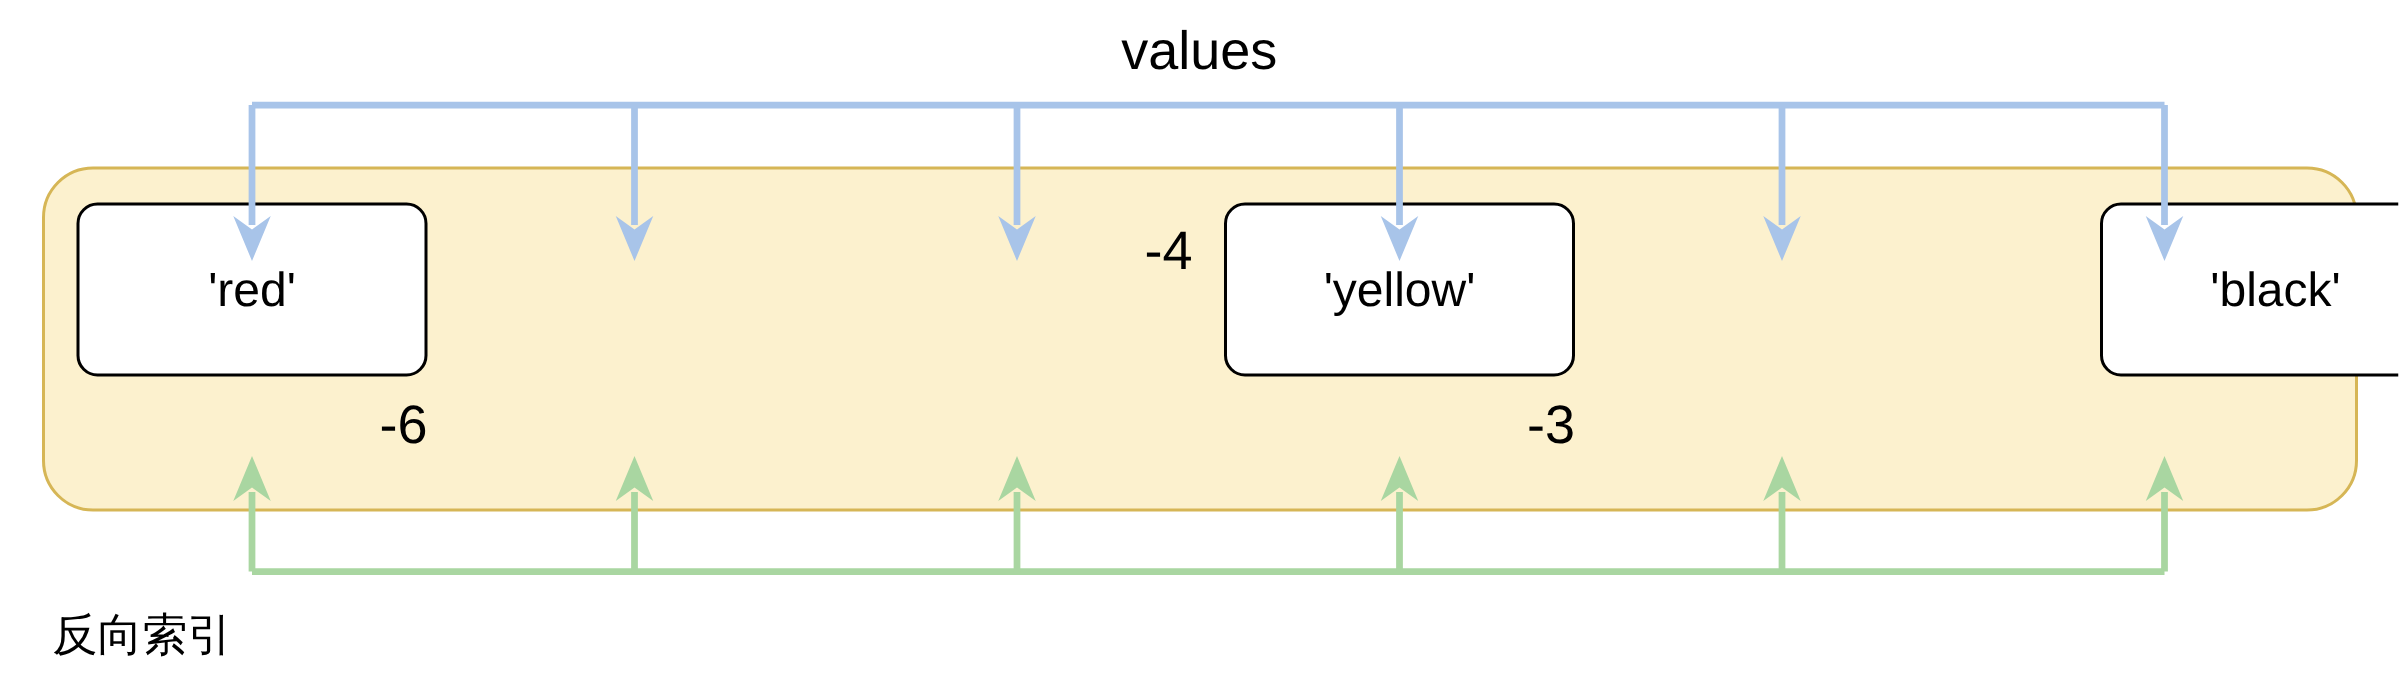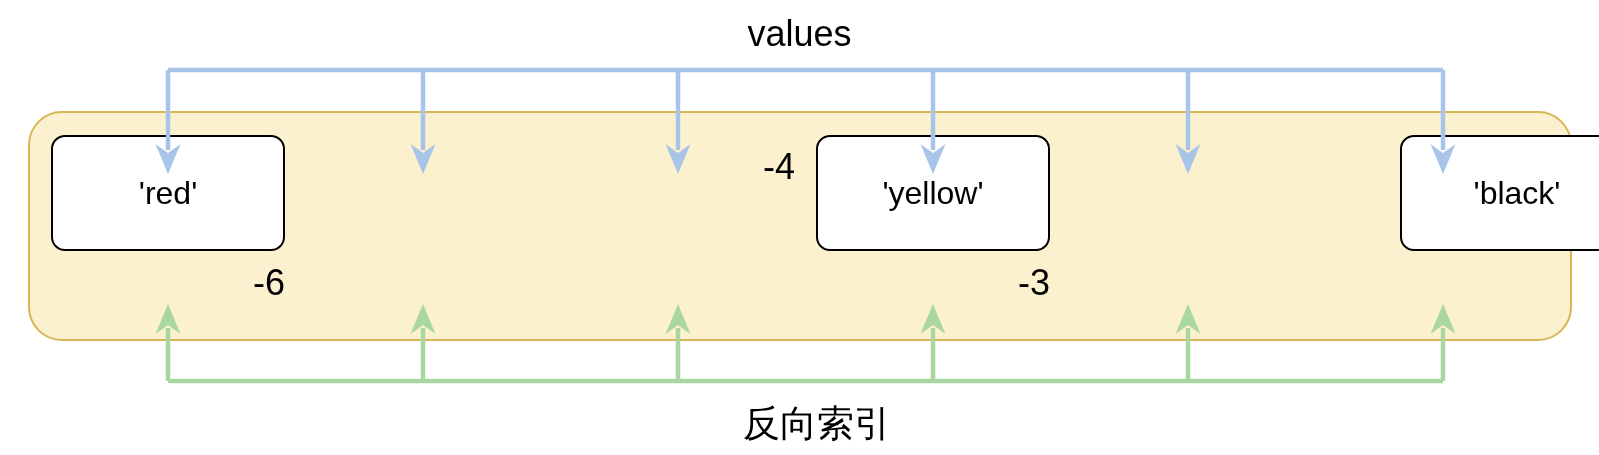--- a/index.html
+++ b/index.html
@@ -66,23 +66,22 @@
     position: absolute;
     left: 0;
     top: 0;
     pointer-events: none;
   }
   .footer-label {
     position: absolute;
     top: 406px;
     left: 0;
     width: 100%;
-    text-align: center;
     text-indent: 35px;
-    font-size: 37px;
+    font-size: 30px;
     line-height: 36px;
     color: var(--c-text, #000);
   }
 </style>
 </head>
 <body>
 
 <div class="stage">
 
   <div class="title">values</div>

